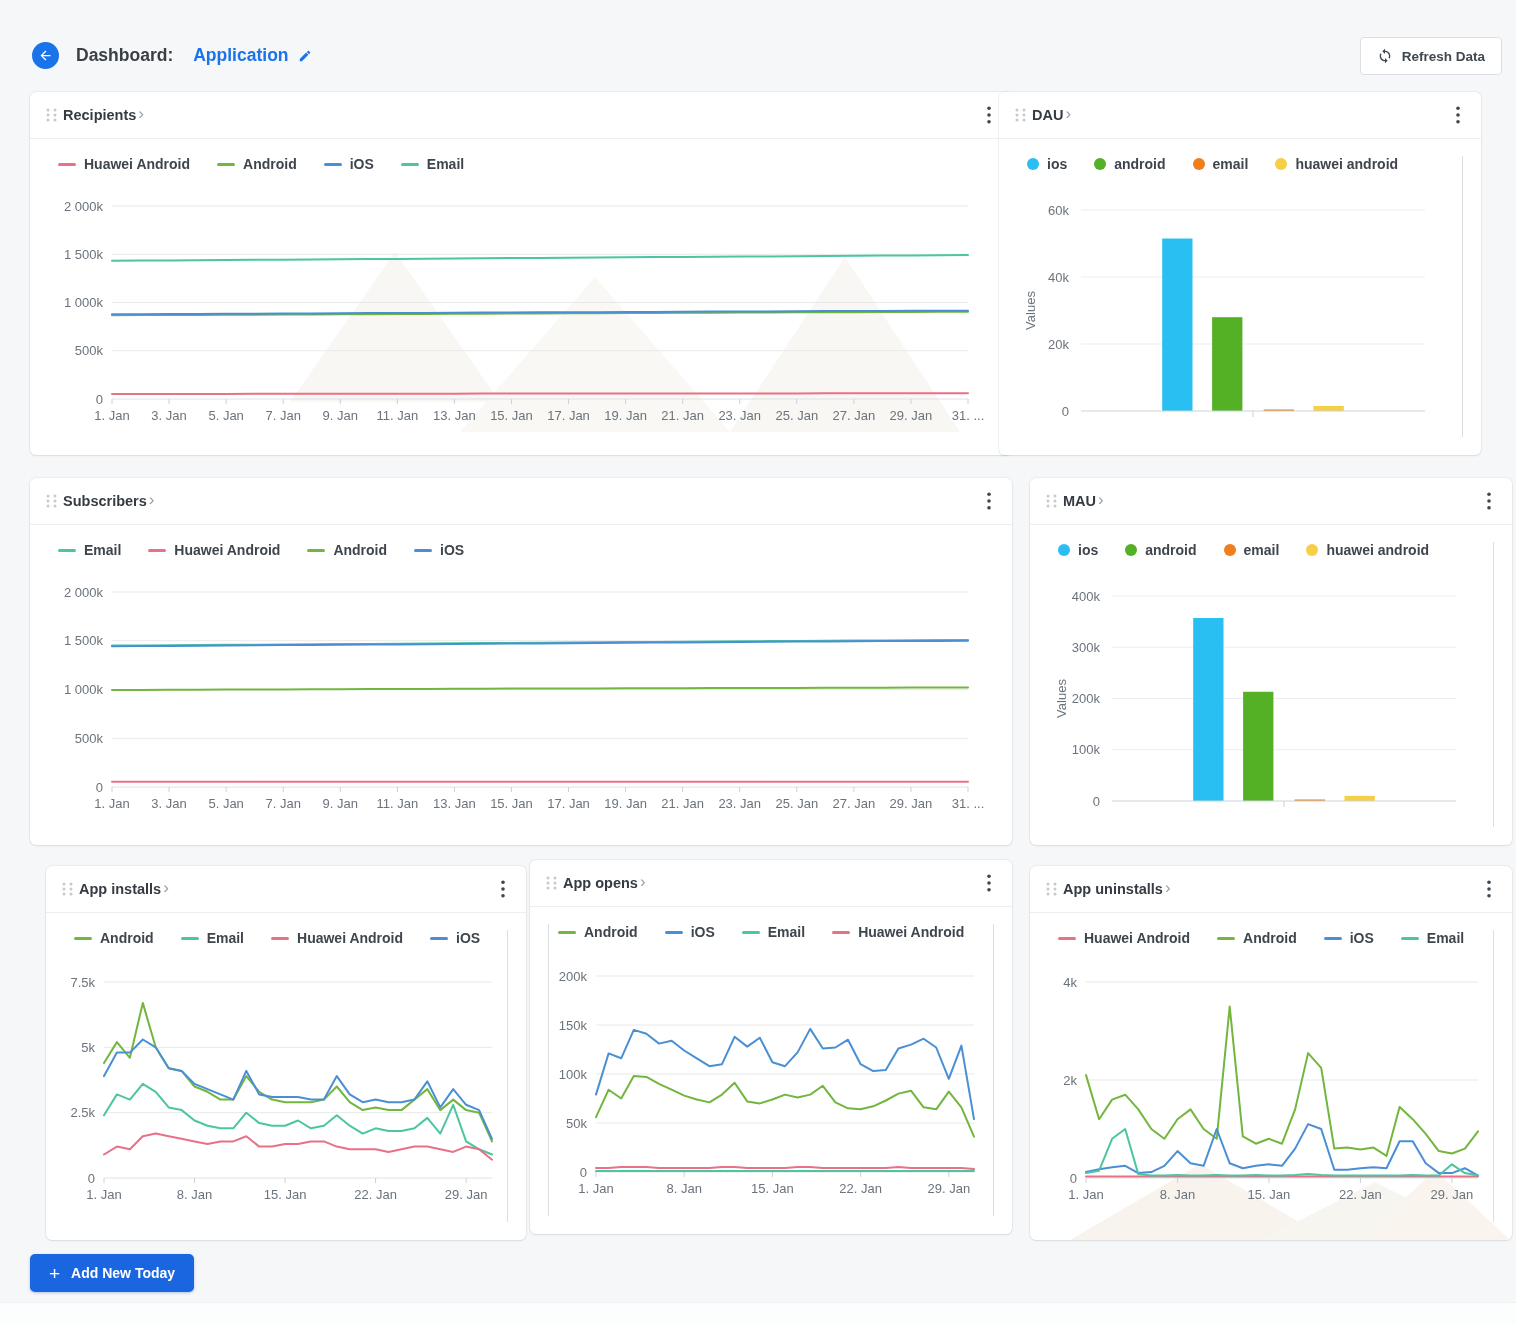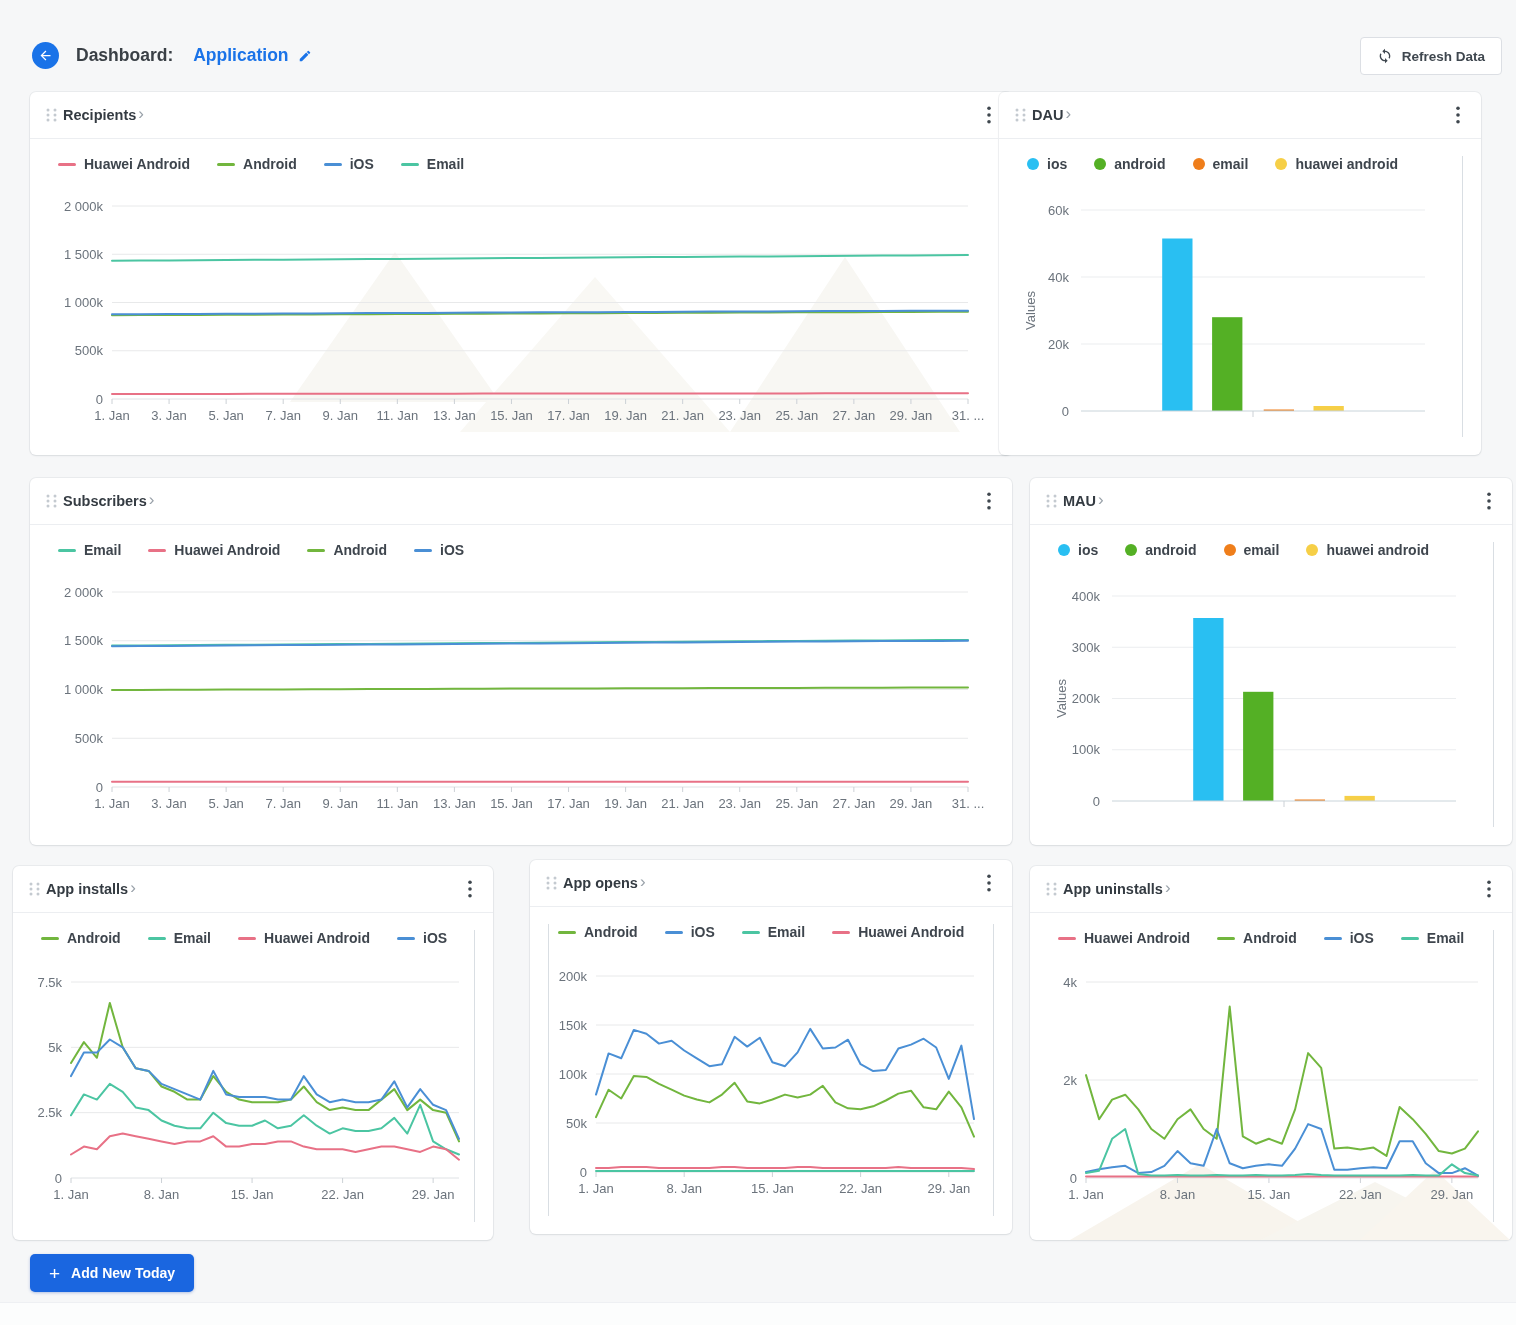--- a/index.html
+++ b/index.html
@@ -25,21 +25,21 @@
                  gap:9px; padding:0 16px; background:#fff; border:1px solid #dcdfe4; border-radius:4px;
                  font-size:13.5px; font-weight:600; color:#3f474f; cursor:pointer; }
 
   
   .card { position:absolute; background:#fff; border-radius:6px;
           box-shadow:0 0 0 1px rgba(26,39,54,.05), 0 1px 2px rgba(26,39,54,.08); }
   .c-recipients  { left:30px;   top:92px;  width:982px; height:363px; }
   .c-dau         { left:999px; top:92px;  width:482px; height:363px; }
   .c-subscribers { left:30px;   top:478px; width:982px; height:367px; }
   .c-mau         { left:1030px; top:478px; width:482px; height:367px; }
-  .c-installs    { left:13px;   top:866px; width:480px; height:374px; }
+  .c-installs    { left:46px;   top:866px; width:480px; height:374px; }
   .c-opens       { left:530px;  top:860px; width:482px; height:374px; }
   .c-uninstalls  { left:1030px; top:866px; width:482px; height:374px; }
 
   .card-head { position:absolute; top:0; left:0; right:0; height:47px; border-bottom:1px solid #eceef1;
                display:flex; align-items:center; padding:0 15px; gap:5px; z-index:3; }
   .drag { display:flex; cursor:grab; }
   .card-title { font-size:14.5px; font-weight:600; color:#343b42; cursor:pointer; }
   .chev { color:#99a1a9; font-size:17px; line-height:1; margin-left:-3px; margin-top:-3px; }
   .kebab { margin-left:auto; cursor:pointer; background:none; border:none; padding:3px 6px; display:flex; }
   .legend { position:absolute; top:64px; left:28px; display:flex; gap:27px; align-items:center;

